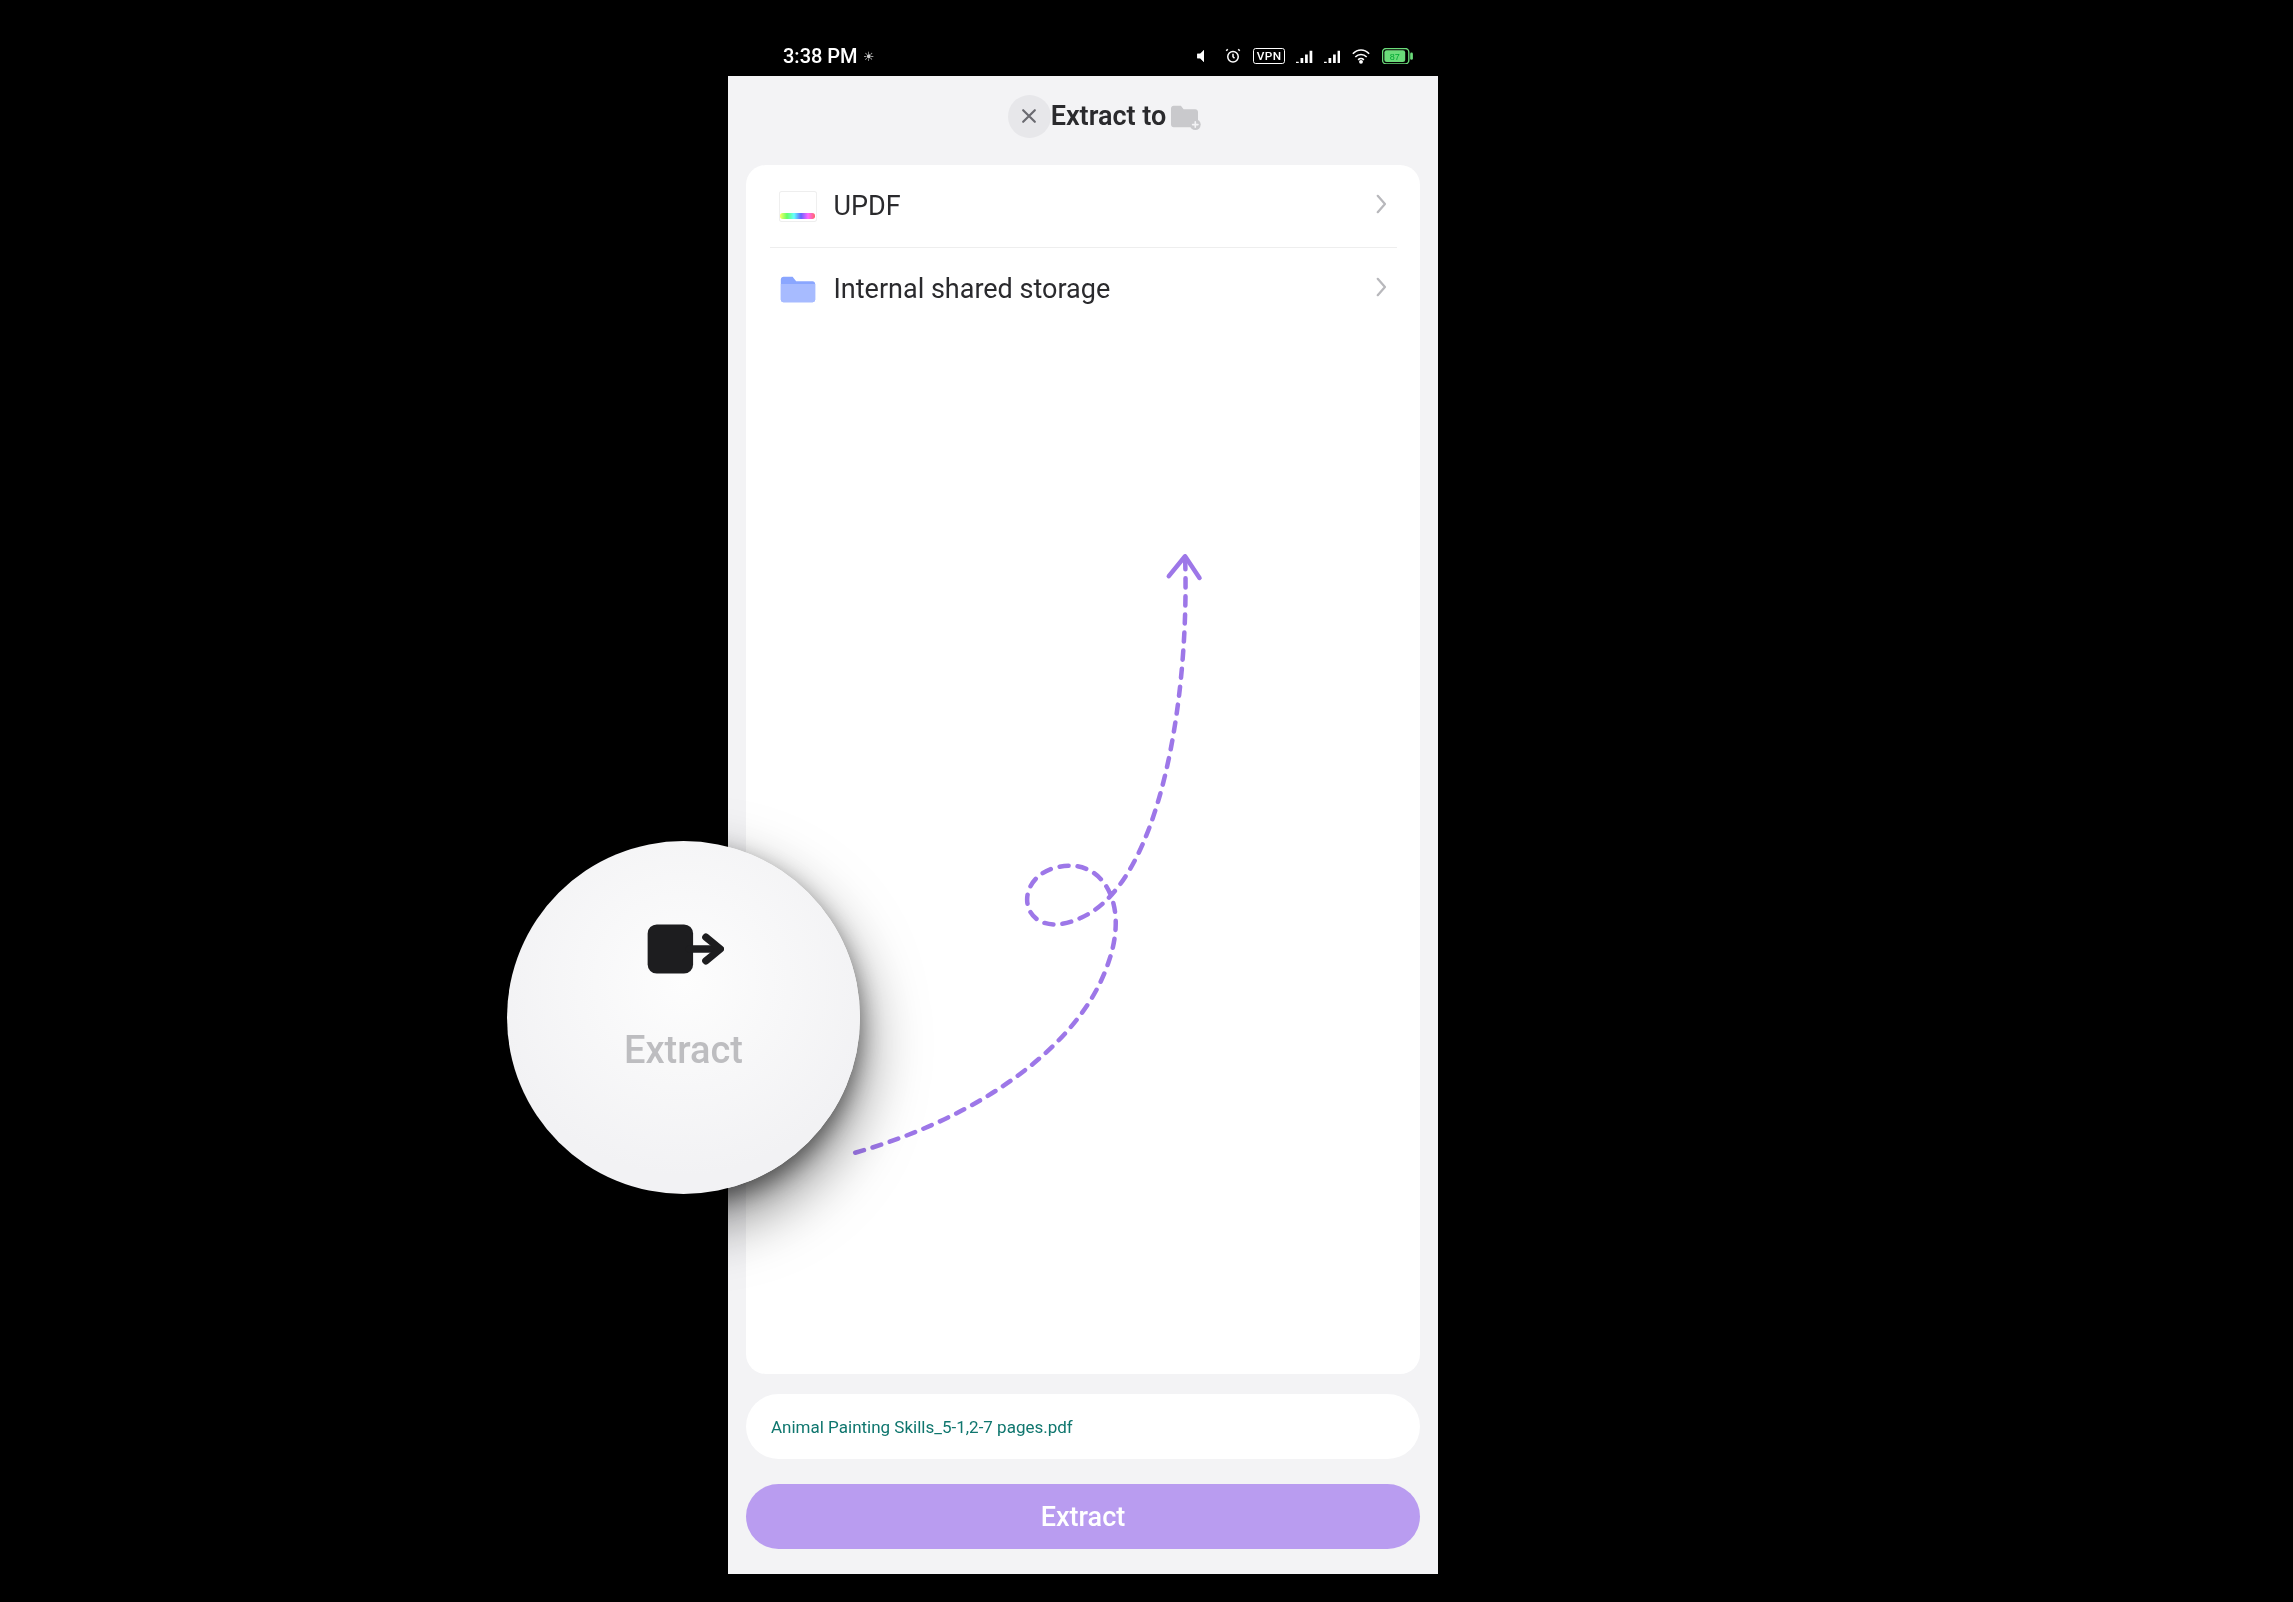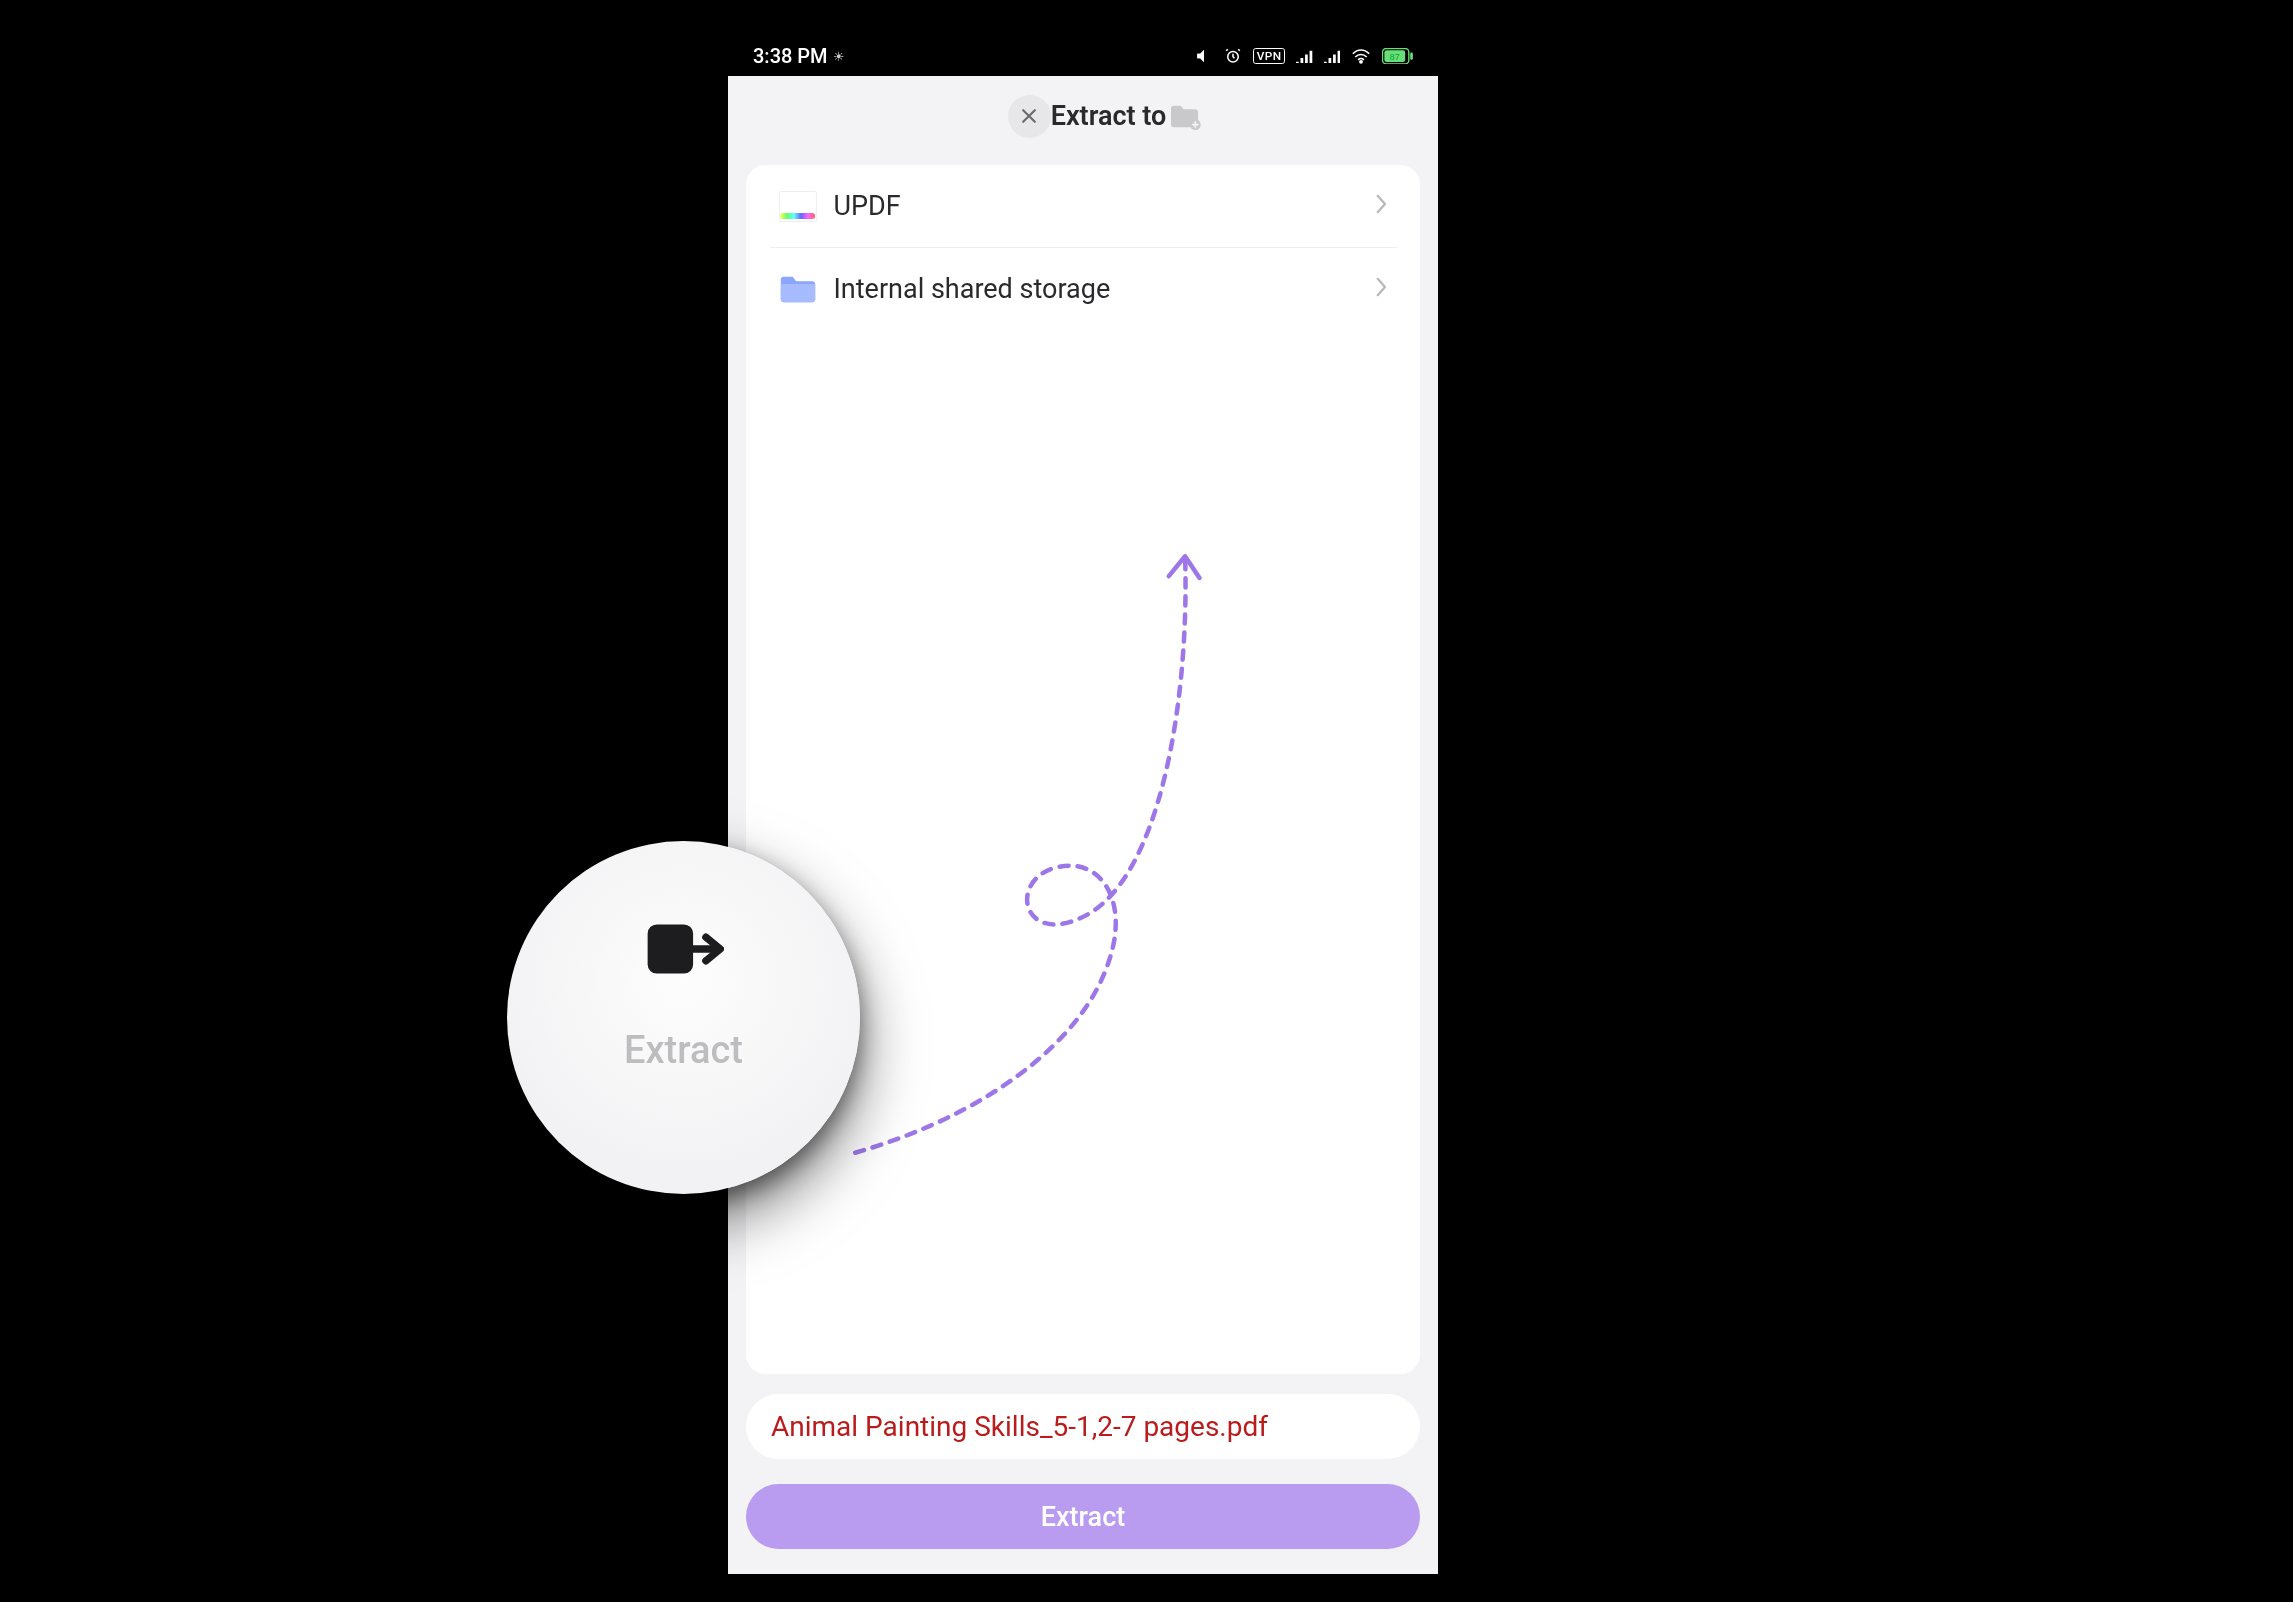--- a/index.html
+++ b/index.html
@@ -30,21 +30,21 @@
     height: 40px;
     background: #000;
     color: #fff;
     display: flex;
     align-items: center;
     justify-content: space-between;
     padding: 0 25px;
     font-size: 20px;
     font-weight: 500;
   }
-  .status-left { display:flex; align-items:center; gap:5.4px;}
+  .status-left { display:flex; align-items:center; gap:5.4px;margin-left:30px;}
   .status-left .sun { font-size:12.7px; opacity:.8;}
   .status-right { display:flex; align-items:center; gap:11px; font-size:16.3px;}
   .status-right .vpn {
     border:1.4px solid #fff; border-radius:2.7px; font-size:11.8px; padding:0 2.7px; letter-spacing:0.5px;
   }
   .status-right svg { display:block; }
   .app {
     background:#f3f3f5;
     height: calc(100% - 40px);
     display:flex;
@@ -120,21 +120,21 @@
     top: 520px;
     pointer-events:none;
   }
   .filename-pill {
     margin: 20px 18px 0 18px;
     background:#fff;
     border-radius:36px;
     height:65px;
     display:flex; align-items:center;
     padding: 0 25px;
-    font-size:28px; color:#b91c1c;
+    font-size:17px; color:#0f766e;
   }
   .extract-btn {
     margin: 25px 18px 25px 18px;
     background:#b99cf0;
     color:#fff;
     border-radius:36px;
     height:65px;
     display:flex; align-items:center; justify-content:center;
     font-size:27px; font-weight:500;
   }

